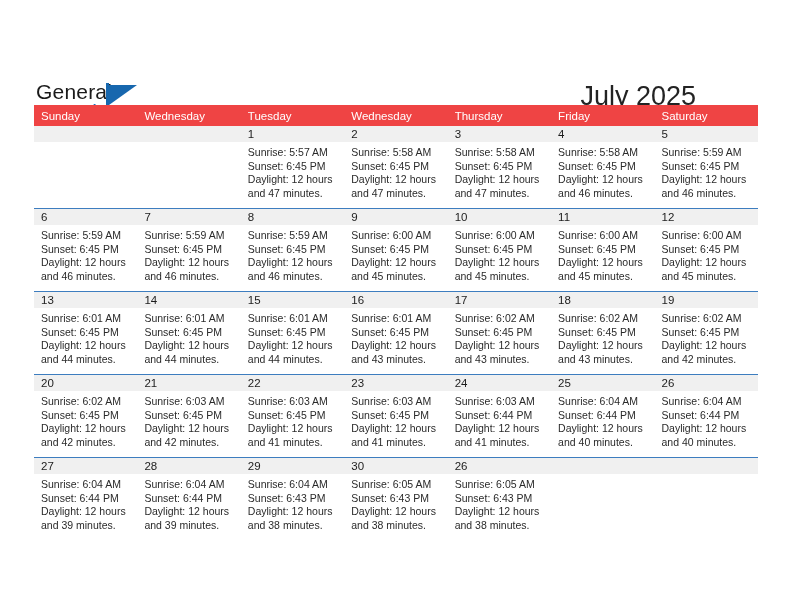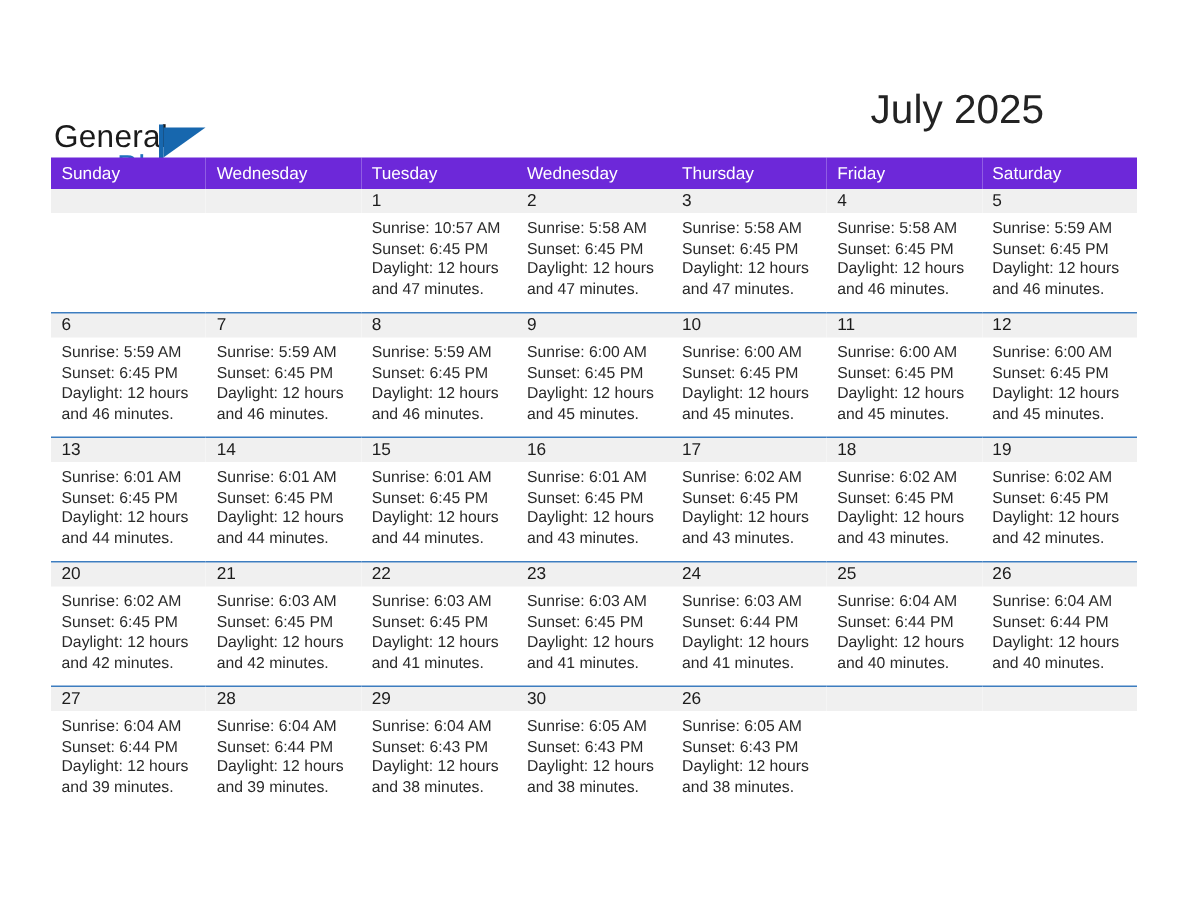--- a/index.html
+++ b/index.html
@@ -69,21 +69,21 @@
     left: 70px;
     top: 3px;
     width: 3px;
     height: 40px;
     background: #1767ae;
   }
 
   .title-block {
     position: absolute;
     right: 36px;
-    top: 13px;
+    top: 36px;
     text-align: right;
   }
   .month-title {
     font-size: 27px;
     color: #232323;
     line-height: 33px;
     white-space: nowrap;
   }
   .location {
     font-size: 14px;
@@ -99,21 +99,21 @@
     left: 34px;
     top: 105px;
     width: 724px;
   }
   table.cal {
     border-collapse: collapse;
     width: 724px;
     table-layout: fixed;
   }
   table.cal th {
-    background: #6d28d9;
+    background: #ef4444;
     color: #ffffff;
     font-size: 11.5px;
     font-weight: normal;
     text-align: left;
     padding: 4px 0 4px 7px;
     height: 13px;
     border: none;
   }
   td.daycell {
     vertical-align: top;
@@ -199,21 +199,21 @@
               <div class="cell-lines">
                 <div></div>
                 <div></div>
                 <div></div>
                 <div></div>
               </div>
             </td>
             <td class="daycell">
               <div class="daynum-band">1</div>
               <div class="cell-lines">
-                <div>Sunrise: 10:57 AM</div>
+                <div>Sunrise: 5:57 AM</div>
                 <div>Sunset: 6:45 PM</div>
                 <div>Daylight: 12 hours</div>
                 <div>and 47 minutes.</div>
               </div>
             </td>
             <td class="daycell">
               <div class="daynum-band">2</div>
               <div class="cell-lines">
                 <div>Sunrise: 5:58 AM</div>
                 <div>Sunset: 6:45 PM</div>

